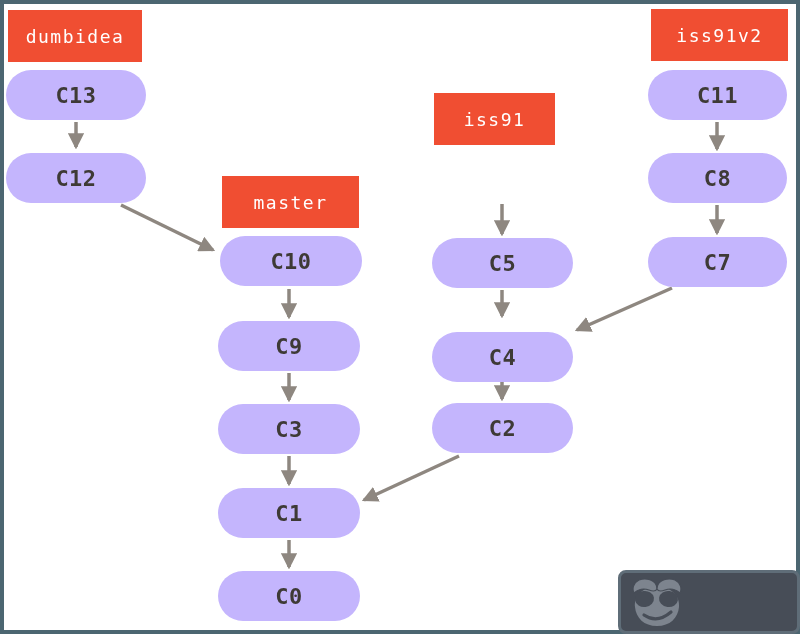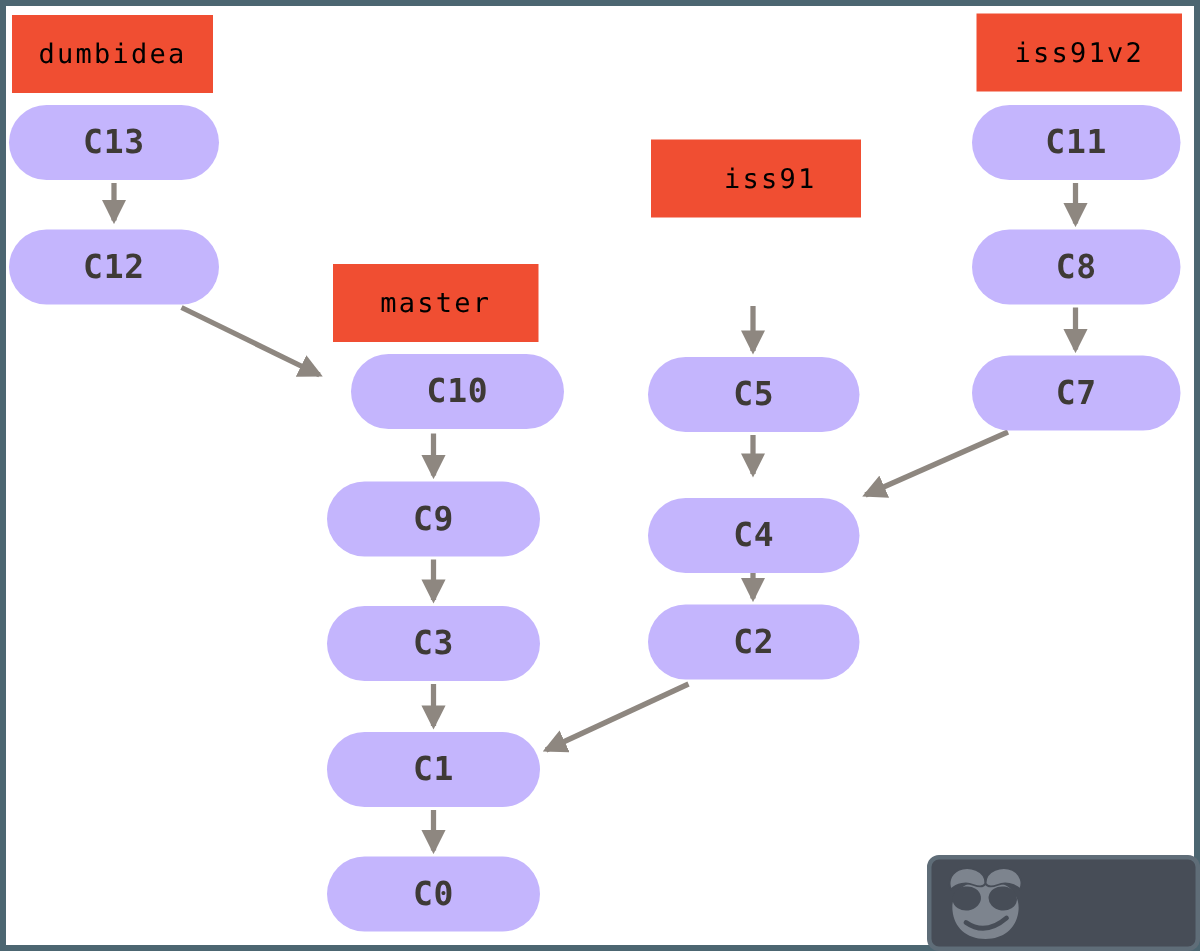--- a/index.html
+++ b/index.html
@@ -18,21 +18,21 @@
   }
   .edges{
     position:absolute;left:0;top:0;
     z-index:1;
     pointer-events:none;
   }
   .branch-label{
     position:absolute;
     height:52px;
     background:#f04e32;
-    color:#000000;
+    color:#ffffff;
     display:flex;align-items:center;justify-content:center;
     font-size:18px;font-weight:500;letter-spacing:1.5px;
     z-index:2;
   }
   .commit{
     position:absolute;
     height:50px;
     background:#c4b5fd;
     border-radius:25px;
     color:#3e3a36;
@@ -75,27 +75,27 @@
       <line x1="502" y1="373" x2="502" y2="399" marker-end="url(#ah)"></line>
       <line x1="459" y1="456" x2="364" y2="500" marker-end="url(#ah)"></line>
       <line x1="717" y1="122" x2="717" y2="149" marker-end="url(#ah)"></line>
       <line x1="717" y1="205" x2="717" y2="233" marker-end="url(#ah)"></line>
       <line x1="672" y1="288" x2="577" y2="330" marker-end="url(#ah)"></line>
     </g>
   </svg>
 
   <div class="branch-label" style="left:8px;top:10px;width:134px;">dumbidea</div>
   <div class="branch-label" style="left:222px;top:176px;width:137px;">master</div>
-  <div class="branch-label" style="left:434px;top:93px;width:121px;padding-left:19px;">iss91</div>
+  <div class="branch-label" style="left:434px;top:93px;width:121px;">iss91</div>
   <div class="branch-label" style="left:651px;top:9px;width:137px;text-align:center;">iss91v2</div>
 
   <div class="commit" style="left:6px;top:70px;width:140px;">C13</div>
   <div class="commit" style="left:6px;top:153px;width:140px;">C12</div>
 
-  <div class="commit" style="left:234px;top:236px;width:142px;text-align:center;">C10</div>
+  <div class="commit" style="left:220px;top:236px;width:142px;text-align:center;">C10</div>
   <div class="commit" style="left:218px;top:321px;width:142px;">C9</div>
   <div class="commit" style="left:218px;top:404px;width:142px;">C3</div>
   <div class="commit" style="left:218px;top:488px;width:142px;">C1</div>
   <div class="commit" style="left:218px;top:571px;width:142px;">C0</div>
 
   <div class="commit" style="left:432px;top:238px;width:141px;">C5</div>
   <div class="commit" style="left:432px;top:332px;width:141px;text-align:right;">C4</div>
   <div class="commit" style="left:432px;top:403px;width:141px;">C2</div>
 
   <div class="commit" style="left:648px;top:70px;width:139px;">C11</div>

